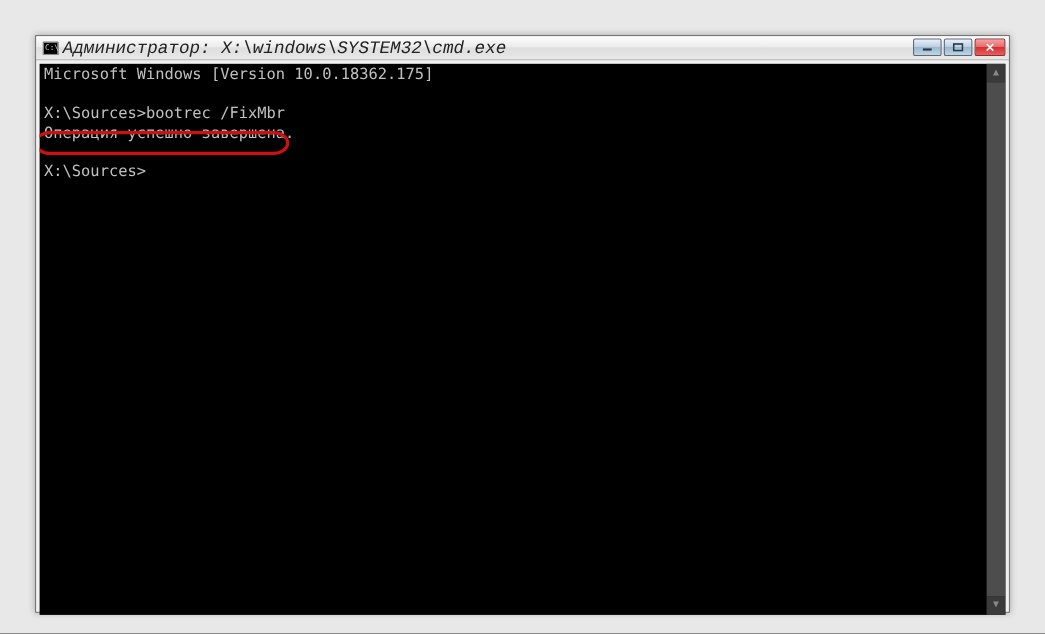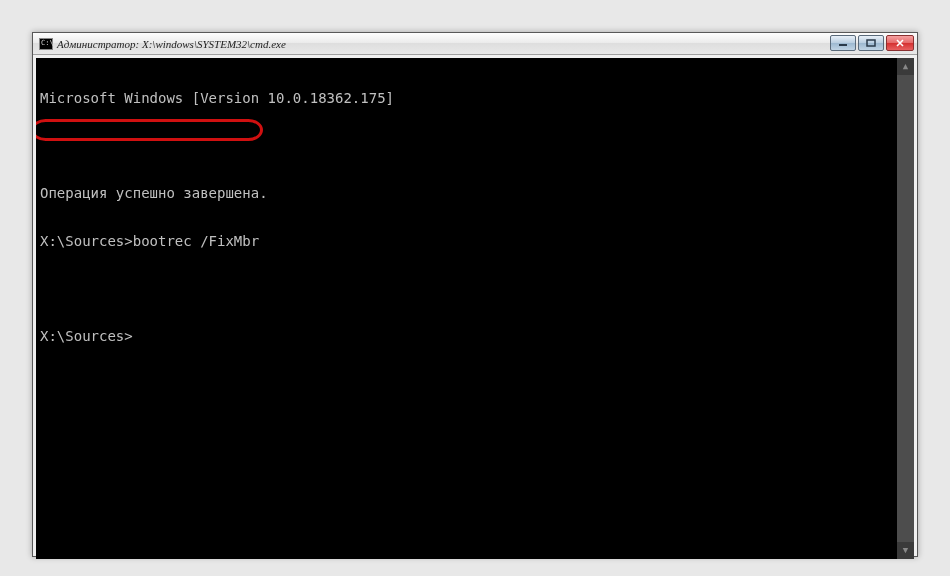--- a/index.html
+++ b/index.html
@@ -44,24 +44,24 @@
       padding-left: 1px;
       margin-right: 4px;
     }
     .titlebar-icon-inner {
       color: #ccc;
       font-size: 7px;
       font-family: monospace;
       line-height: 1;
     }
     .titlebar-text {
-      font-size: 11px;
+      font-size: 16px;
       color: #222;
       font-style: italic;
-      font-family: Liberation Serif, serif;
+      font-family: Liberation Mono, monospace;
       text-align: center;
     }
     .window-controls {
       position: absolute;
       right: 3px;
       top: 2px;
       display: flex;
       gap: 2px;
     }
     .win-btn {
@@ -128,21 +128,20 @@
       flex: 1;
       background: #2b2b2b;
     }
     .scrollbar-thumb {
       width: 100%;
       height: 100%;
       background: #4d4d4d;
     }
     .console-line {
       white-space: pre;
-      margin-top: 30px;
     }
     .highlight-oval {
       position: absolute;
       border: 3px solid #d01010;
       border-radius: 16px / 12px;
       pointer-events: none;
       left: -5px;
       top: 61px;
       width: 232px;
       height: 22px;
@@ -183,22 +182,22 @@
           </svg>
       </div>
     </div>
   </div>
 
   <div class="window-inner-border"></div>
 
   <div class="console-area">
     <div class="console-line">Microsoft Windows [Version 10.0.18362.175]</div>
     <div class="console-line"> </div>
+    <div class="console-line">X:\Sources&gt;bootrec /FixMbr</div>
     <div class="console-line">Операция успешно завершена.</div>
-    <div class="console-line">X:\Sources&gt;bootrec /FixMbr</div>
     <div class="console-line"> </div>
     <div class="console-line">X:\Sources&gt;</div>
 
     <div class="highlight-oval"></div>
 
     <div class="scrollbar">
       <div class="scrollbar-arrow">▲</div>
       <div class="scrollbar-track">
         <div class="scrollbar-thumb"></div>
       </div>

